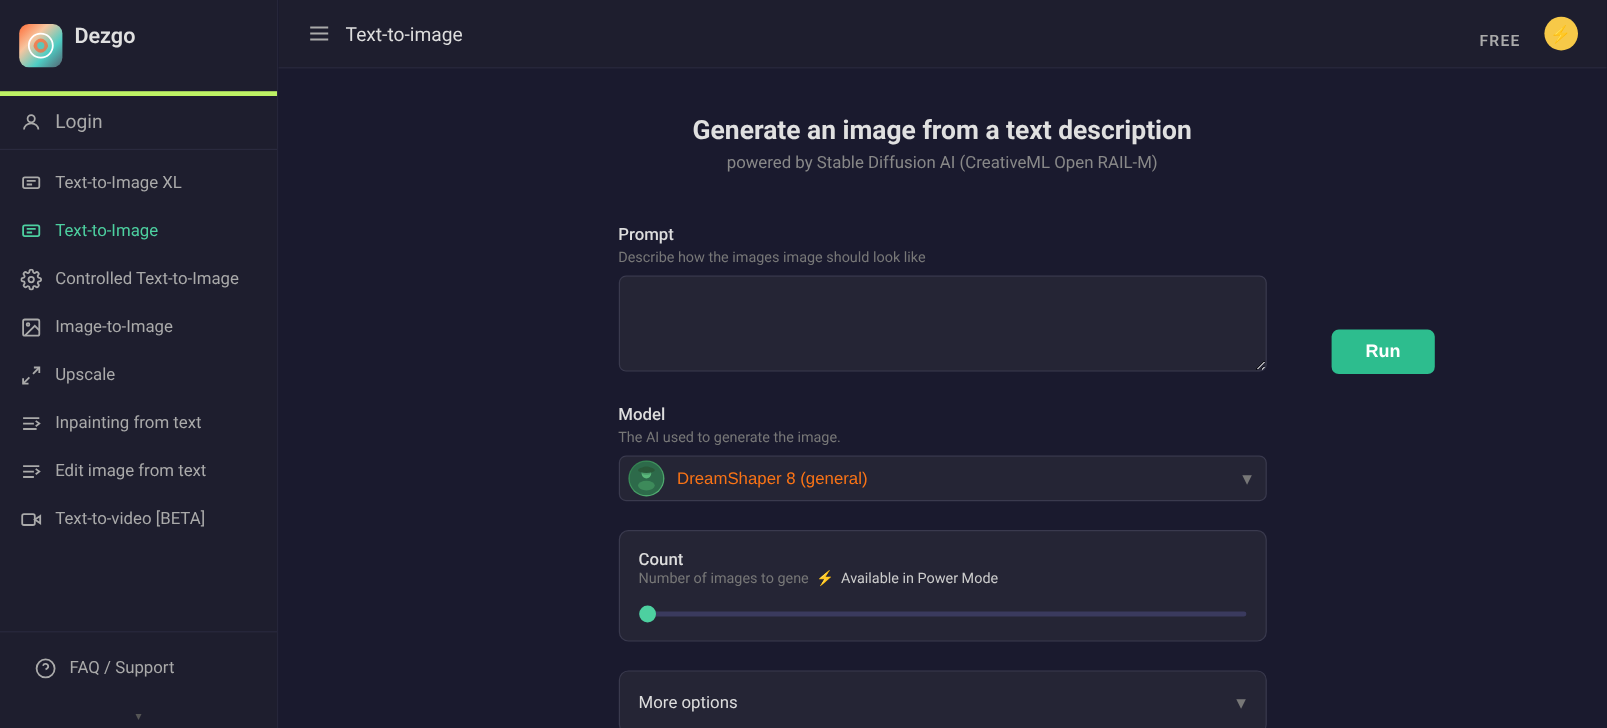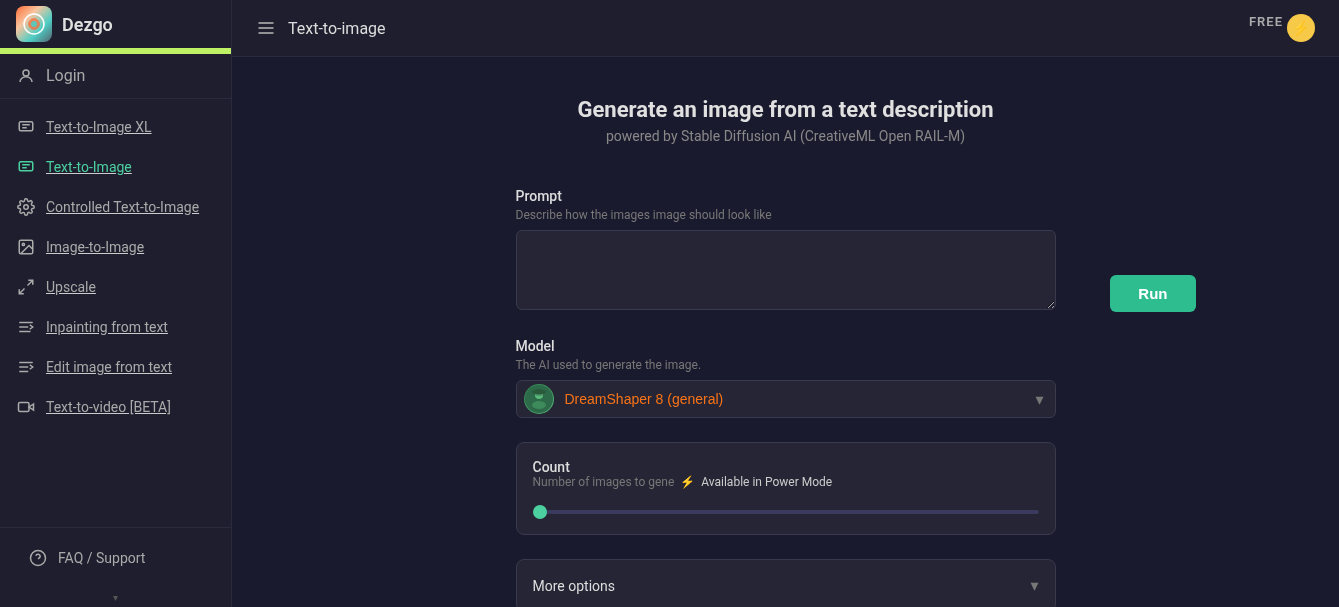--- a/index.html
+++ b/index.html
@@ -20,24 +20,24 @@
       background: #1e1e2e;
       display: flex;
       flex-direction: column;
       height: 607px;
       border-right: 1px solid #2a2a3e;
       overflow: hidden;
     }
 
     .sidebar-header {
       display: flex;
-      align-items: center;
-      padding: 6px 16px;
+      align-items: flex-start;
+      padding: 20px 16px;
       gap: 10px;
-      border-bottom: 6px solid #bef264;
+      border-bottom: 4px solid #bef264;
     }
 
     .logo-icon {
       width: 36px;
       height: 36px;
       border-radius: 8px;
       background: linear-gradient(135deg, #ff6b35, #f7c59f, #4ecdc4, #556270);
       display: flex;
       align-items: center;
       justify-content: center;
@@ -58,21 +58,20 @@
       padding: 12px 16px;
       color: #aaa;
       cursor: pointer;
       border-bottom: 1px solid #2a2a3e;
     }
 
     .sidebar-nav {
       flex: 1;
       overflow-y: auto;
       padding: 8px 0;
-      text-decoration: underline;
     }
 
     .sidebar-nav::-webkit-scrollbar { width: 4px; }
     .sidebar-nav::-webkit-scrollbar-track { background: transparent; }
     .sidebar-nav::-webkit-scrollbar-thumb { background: #444; border-radius: 2px; }
 
     .nav-item {
       display: flex;
       align-items: center;
       gap: 10px;
@@ -130,22 +129,22 @@
 
     .topbar-title {
       font-size: 16px;
       color: #ddd;
       font-weight: 400;
     }
 
     .topbar-right {
       margin-left: auto;
       display: flex;
-      align-items: flex-start;
-      gap: 4px;
+      align-items: flex-end;
+      gap: 20px;
     }
 
     .free-badge {
       color: #aaa;
       font-size: 13px;
       font-weight: 600;
       letter-spacing: 1px;
     }
 
     .power-btn {

